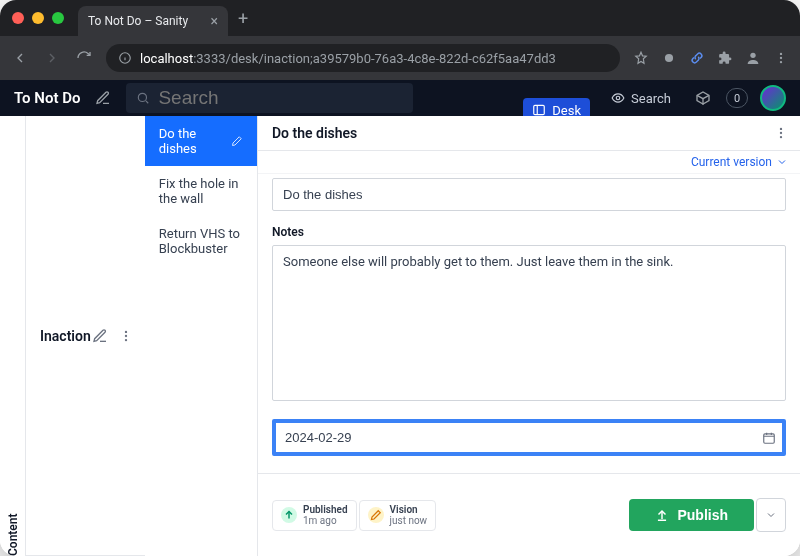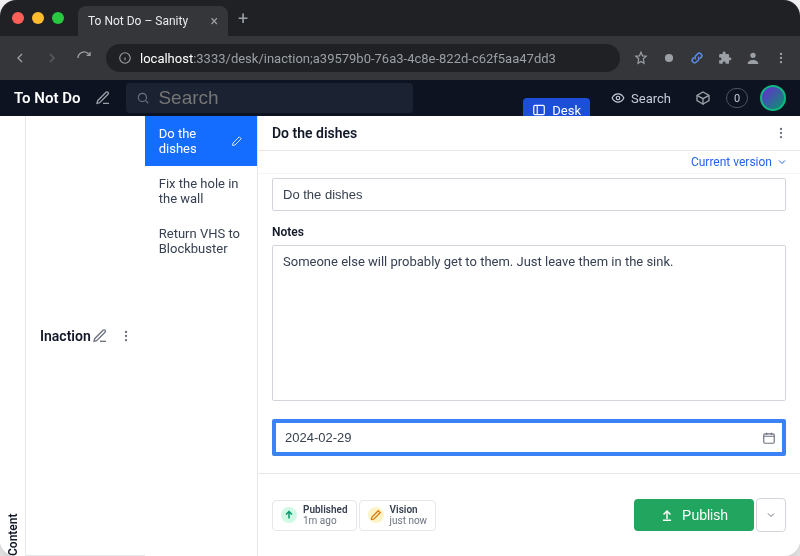--- a/index.html
+++ b/index.html
@@ -62,21 +62,21 @@
   .datewrap{position:relative;}
   .datewrap .cal{position:absolute; right:10px; top:50%; transform:translateY(-50%); color:#6b7280;}
 
   .footer{border-top:1px solid #e5e7eb; padding:24px 14px; display:flex; align-items:center; gap:2px;justify-content:center;}
   .statuschip{display:flex; align-items:center; gap:6px; border:1px solid #e5e7eb; border-radius:4px; padding:3px 8px; font-size:10px; color:#6b7280;}
   .statuschip .dot{width:16px;height:16px;border-radius:50%;display:flex;align-items:center;justify-content:center;}
   .dot.green{background:#d1fae5;color:#059669;}
   .dot.yellow{background:#fef3c7;color:#d97706;}
   .statuschip .lines{display:flex;flex-direction:column;line-height:1.15;}
   .statuschip .lines b{color:#374151; font-weight:600; font-size:10px;}
-  .publish{margin-left:auto; background:#22a55e; color:#fff; border:none; border-radius:4px; padding:8px 26px; font-size:14px; font-weight:400; display:flex; align-items:center; gap:8px; cursor:pointer;}
+  .publish{margin-left:auto; background:#22a55e; color:#fff; border:none; border-radius:4px; padding:8px 26px; font-size:14px; font-weight:700; display:flex; align-items:center; gap:8px; cursor:pointer;}
   .caretbtn{border:1px solid #d1d5db; background:#fff; width:30px;height:34px; border-radius:4px; display:flex;align-items:center;justify-content:center; color:#6b7280;cursor:pointer;}
 
   svg{display:block;}
   .i14{width:14px;height:14px;} .i12{width:12px;height:12px;} .i16{width:16px;height:16px;}
 </style>
 </head>
 <body>
 
 <div class="window">
 

